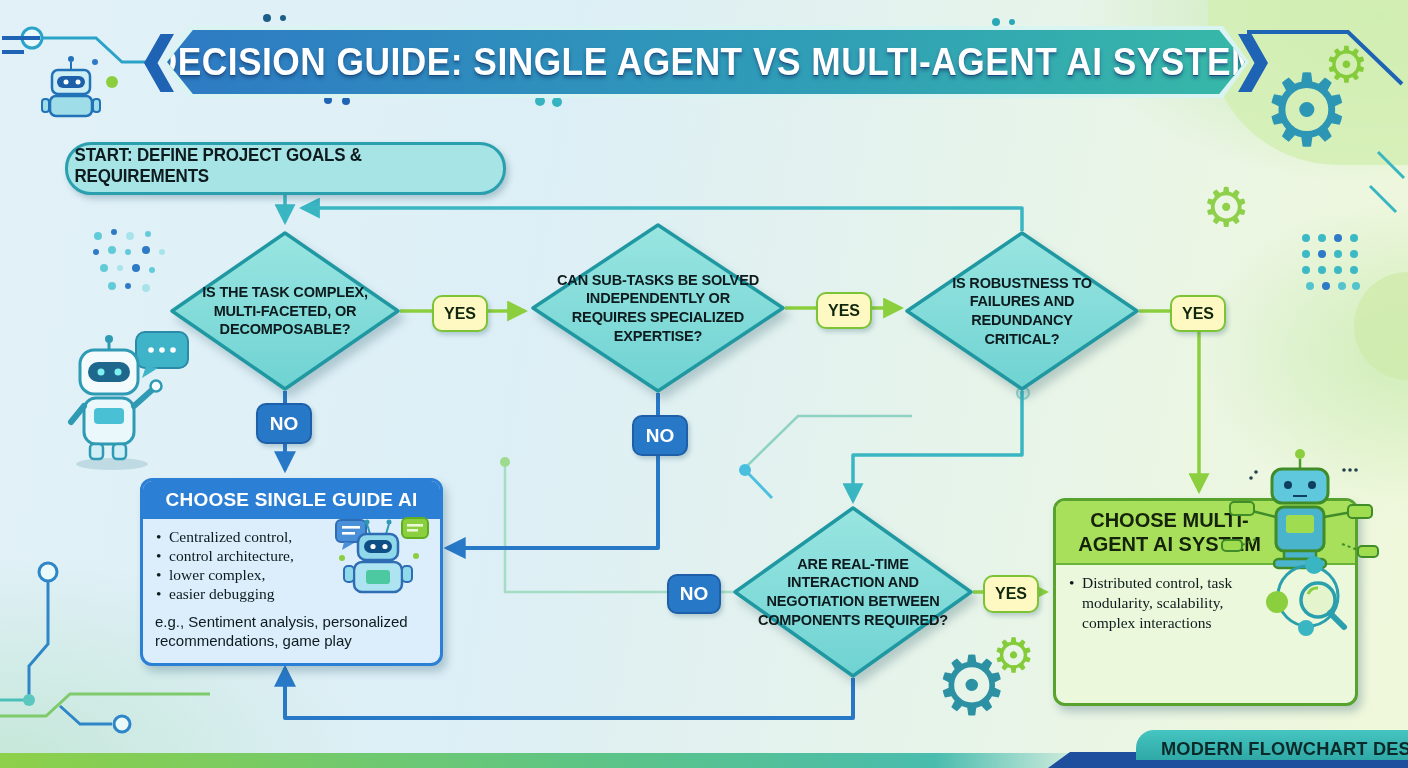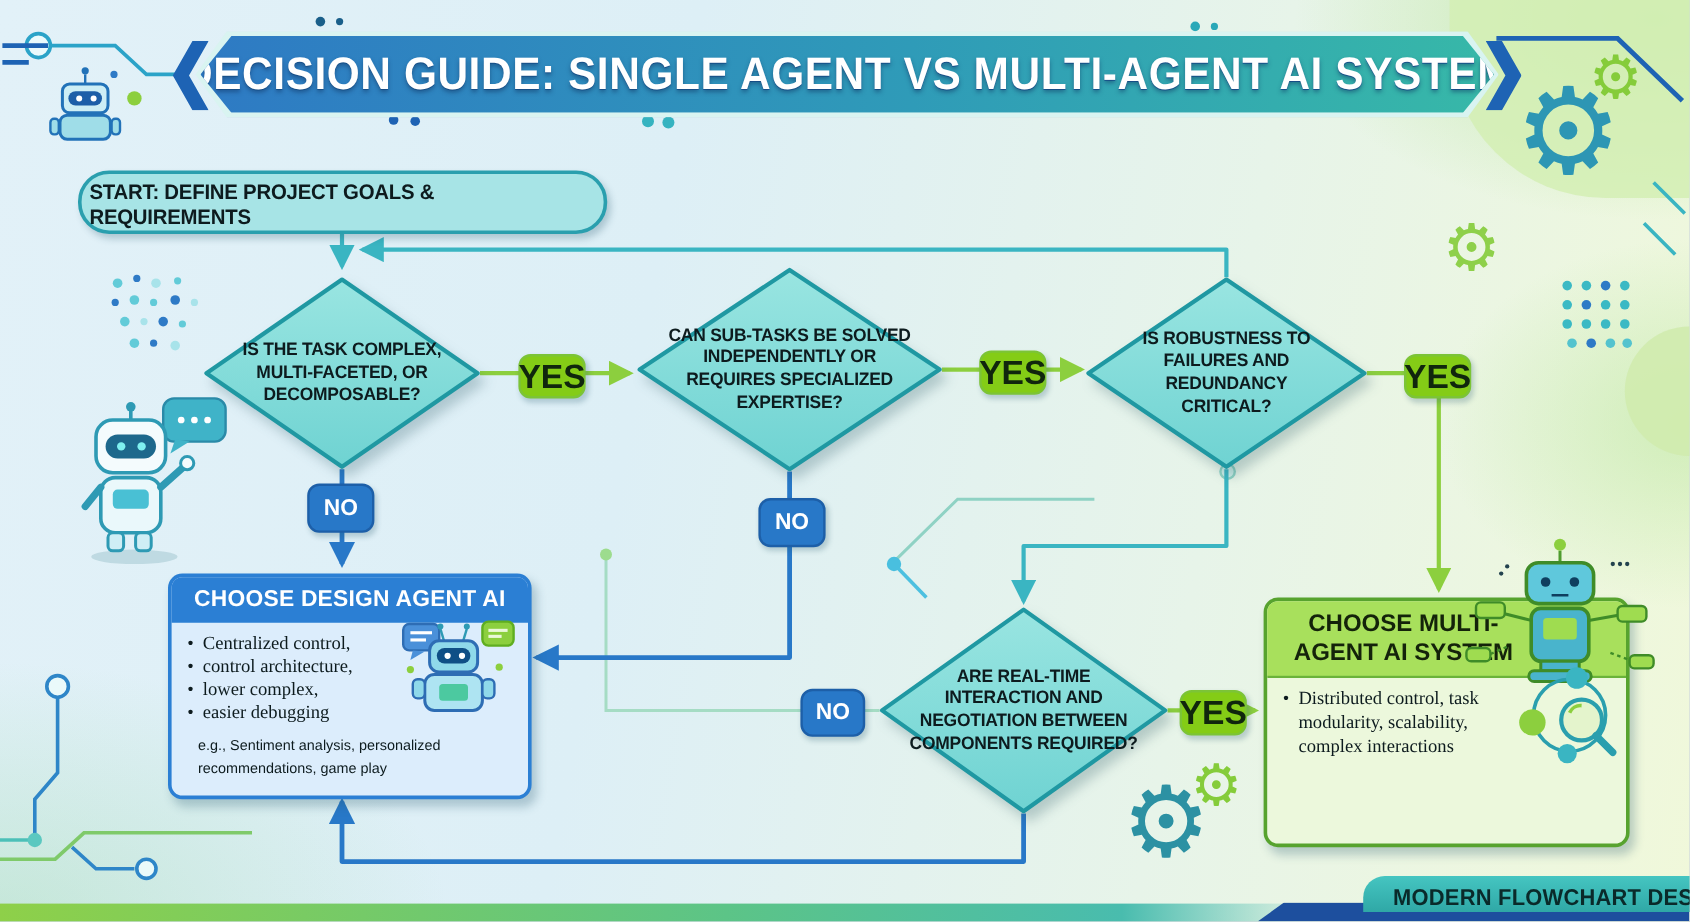--- a/index.html
+++ b/index.html
@@ -28,50 +28,50 @@
     display:flex;align-items:center;justify-content:center;}
   .banner-title{color:#fff;font-weight:bold;font-size:38px;letter-spacing:.5px;white-space:nowrap;
     transform:scaleX(.93);text-shadow:0 3px 4px rgba(15,50,95,.5),0 1px 0 #1b5f9e;}
   .chev{position:absolute;top:34px;width:30px;height:58px;background:#1e63b4;z-index:2;}
   .chev.left{left:144px;clip-path:polygon(100% 0,55% 0,0 50%,55% 100%,100% 100%,45% 50%);}
   .chev.right{left:1238px;clip-path:polygon(0 0,45% 0,100% 50%,45% 100%,0 100%,55% 50%);}
 
   
   .start-pill{position:absolute;left:65px;top:142px;width:435px;height:47px;z-index:3;
     background:#a7e4e6;border:3px solid #2a9fae;border-radius:26px;
-    display:flex;align-items:flex-end;justify-content:center;
+    display:flex;align-items:flex-start;justify-content:center;
     box-shadow:3px 4px 6px rgba(40,90,110,.28);}
   .start-pill span{font-weight:bold;font-size:17.5px;letter-spacing:-.2px;transform:scaleX(.97);}
 
   
   .dtext{position:absolute;z-index:3;display:flex;align-items:center;justify-content:center;
     text-align:center;font-weight:bold;font-size:15px;line-height:1.24;letter-spacing:-.2px;
     transform:scaleX(.97);}
 
   
   .badge{position:absolute;z-index:4;display:flex;align-items:center;justify-content:center;
     font-weight:bold;border-radius:10px;box-shadow:2px 3px 4px rgba(40,90,110,.25);}
-  .badge.yes{background:#84cc16;border:2px solid #7cc436;color:#10260d;font-size:28px;}
+  .badge.yes{background:#fef9c3;border:2px solid #7cc436;color:#10260d;font-size:16px;}
   .badge.no{background:#2878c8;border:2px solid #1d5fa8;color:#fff;font-size:19px;}
 
   
   .obox{position:absolute;z-index:3;border-radius:12px;box-shadow:4px 6px 8px rgba(40,90,110,.28);}
   .obox .head{display:flex;align-items:center;justify-content:center;text-align:center;
     font-weight:bold;border-radius:9px 9px 0 0;}
   .single{left:140px;top:478px;width:297px;height:182px;background:#dcedfc;border:3px solid #2b7fd4;}
   .single .head{height:38px;background:#2b7fd4;color:#fff;font-size:19px;letter-spacing:.2px;}
   .multi{left:1053px;top:498px;width:299px;height:202px;background:#ecf8dc;border:3px solid #57a32e;}
   .multi .head{height:62px;background:#a8e05c;color:#14230a;font-size:20px;line-height:1.2;
     border-bottom:2px solid #6ab33a;padding:0 86px 0 14px;}
   .obox ul{margin:8px 0 0 0;padding:0 0 0 26px;list-style:none;}
   .obox li{font-size:15.5px;line-height:19px;position:relative;font-family:Liberation Serif, serif;}
   .obox li::before{content:"•";position:absolute;left:-13px;}
   .single li{width:165px;}
   .multi li{width:172px;line-height:20px;}
-  .eg{font-size:12px;line-height:19px;padding:0 22px;margin-top:9px;}
+  .eg{font-size:15px;line-height:19px;padding:0 12px;margin-top:9px;}
   .multi .eg{margin-top:7px;line-height:20px;}
 
   
   .footer-bar{position:absolute;left:1136px;top:730px;width:333px;height:30px;z-index:3;
     background:linear-gradient(180deg,#45c5c1,#2fa8a6);border-radius:18px 0 0 0;
     display:flex;align-items:flex-end;justify-content:center;}
   .footer-bar span{font-weight:bold;font-size:19px;color:#0a2a2a;letter-spacing:.2px;transform:scaleX(.96);}
   .footer-blue{position:absolute;left:1048px;top:752px;width:360px;height:16px;background:#1d4f9e;z-index:2;
     clip-path:polygon(22px 0,100% 0,100% 100%,0 100%);}
   .footer-green{position:absolute;left:0;top:753px;width:1100px;height:15px;z-index:2;
@@ -267,21 +267,21 @@
 
   <div class="badge yes" style="left:432px;top:295px;width:52px;height:33px">YES</div>
   <div class="badge yes" style="left:816px;top:292px;width:52px;height:33px">YES</div>
   <div class="badge yes" style="left:1170px;top:295px;width:52px;height:33px">YES</div>
   <div class="badge yes" style="left:983px;top:575px;width:52px;height:34px">YES</div>
   <div class="badge no" style="left:256px;top:403px;width:52px;height:37px">NO</div>
   <div class="badge no" style="left:632px;top:415px;width:52px;height:37px">NO</div>
   <div class="badge no" style="left:667px;top:574px;width:50px;height:36px">NO</div>
 
   <div class="obox single">
-    <div class="head">CHOOSE DESIGN AGENT AI</div>
+    <div class="head">CHOOSE SINGLE GUIDE AI</div>
     <ul>
       <li>Centralized control,</li>
       <li>control architecture,</li>
       <li>lower complex,</li>
       <li>easier debugging</li>
     </ul>
     <div class="eg">e.g., Sentiment analysis, personalized recommendations, game play</div>
   </div>
 
   <div class="obox multi">

